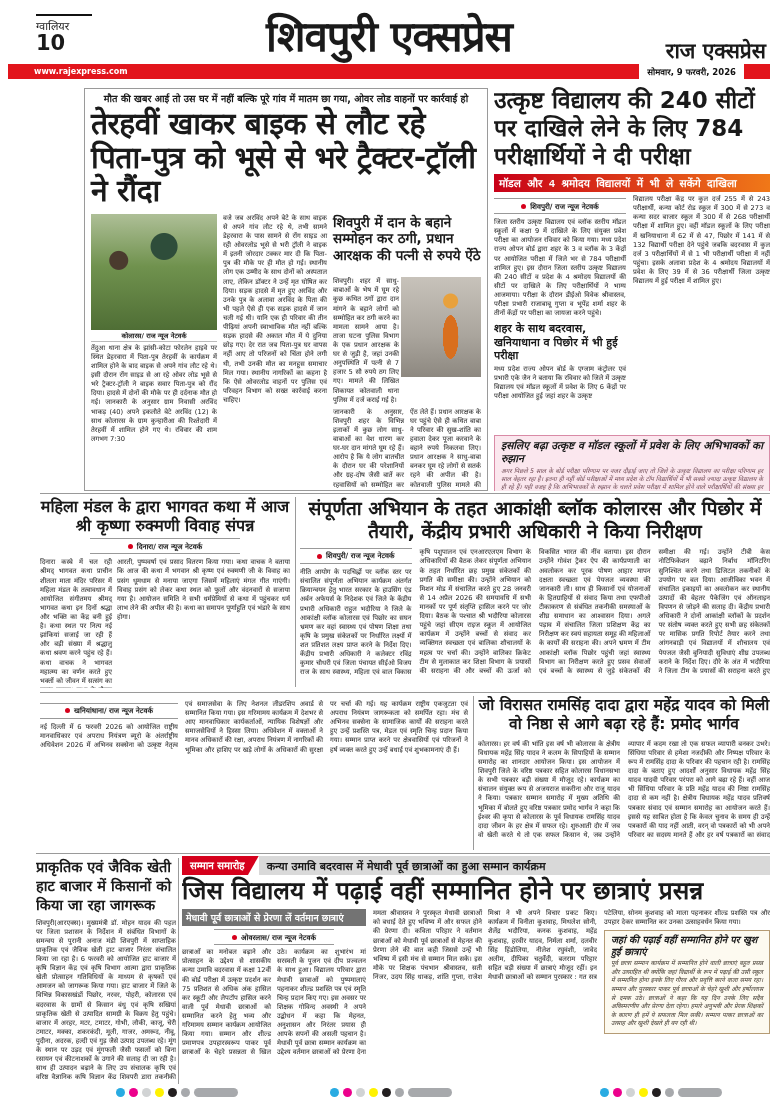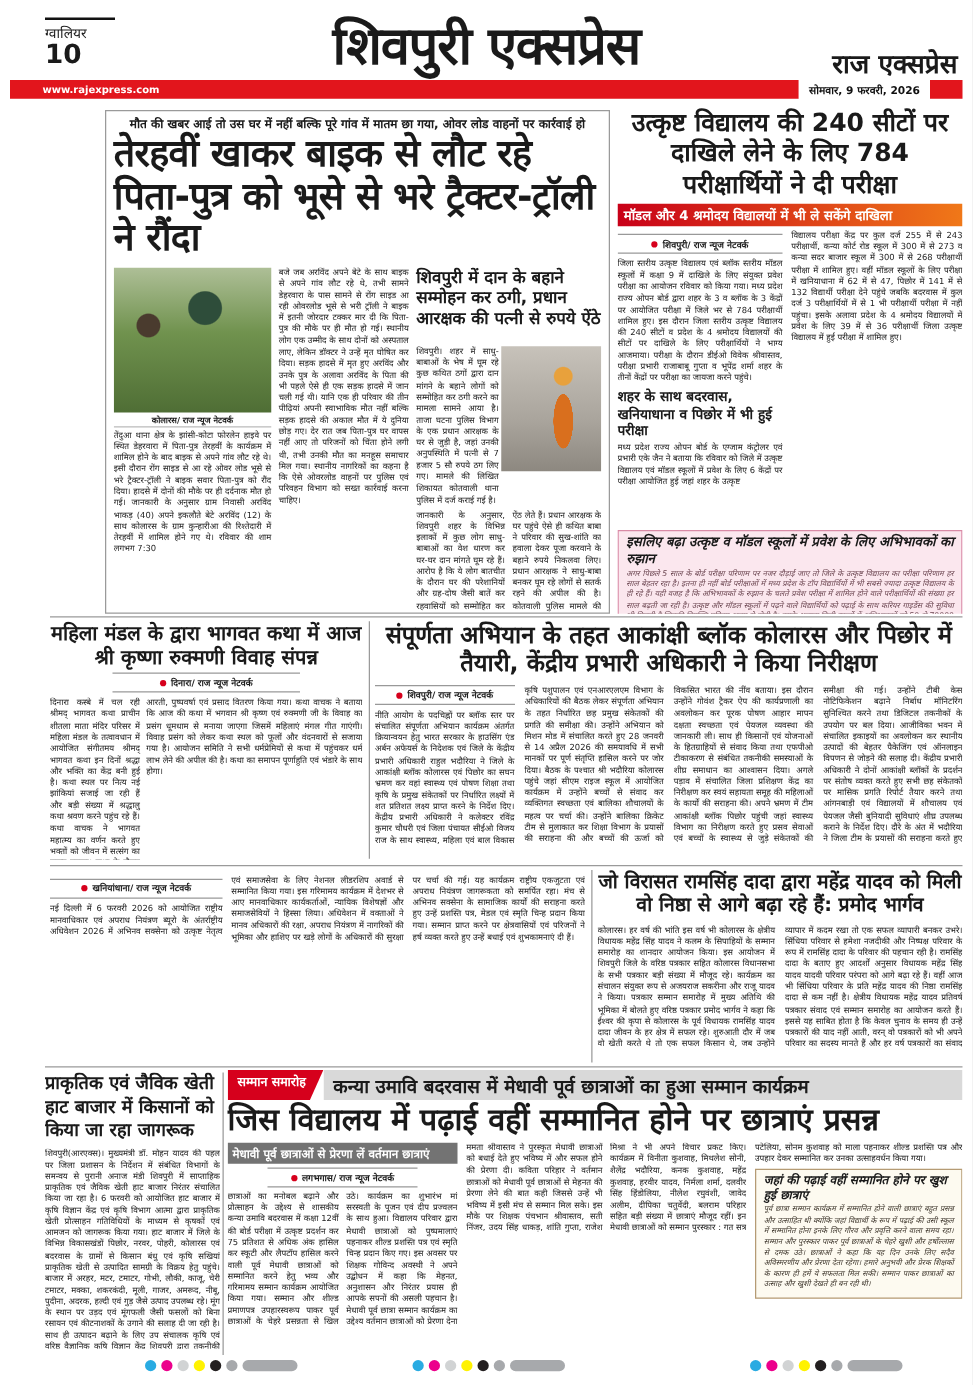--- a/index.html
+++ b/index.html
@@ -37,23 +37,23 @@
   .credit{font-size:6.6px;font-weight:bold;text-align:center;border-bottom:1px solid #bbb;padding:1px 0;margin-bottom:2px;}
   .mcolB{width:104px;flex:0 0 auto;}
   .sub{flex:1;min-width:0;}
   .sub-headline{font-size:13.5px;font-weight:900;line-height:1.22;}
   .sub-row{display:flex;gap:2px;margin-top:14px;}
   .sub-row .t{width:66px;flex:0 0 auto;}
   .sub-row .photo{flex:1;height:100px;}
   .sub-bottom{margin-top:3px;column-count:2;column-gap:6px;height:128px;overflow:hidden;}
   
   .exam{position:absolute;left:494px;top:86px;width:276px;height:405px;overflow:hidden;}
-  .exam-headline{font-size:20px;font-weight:900;line-height:1.22;text-align:center;}
+  .exam-headline{font-size:23px;font-weight:900;line-height:1.22;}
   .exam-band{background:linear-gradient(90deg,#c80018,#f07818);color:#fff;font-weight:bold;font-size:10.6px;
-             padding:2px 5px;margin:4px 0 3px;}
+             padding:2px 5px;margin:4px 0 3px;font-family:Liberation Mono, monospace;}
   .exam-cols{display:flex;gap:7px;height:235px;overflow:hidden;}
   .exam-left{width:132px;flex:0 0 auto;}
   .exam-right{flex:1;min-width:0;}
   .crosshead{font-size:11px;font-weight:900;line-height:1.2;margin:4px 0 3px;}
   .pink-box{margin-top:5px;background:#fbe7ee;border:1px solid #d98aa6;padding:3px 6px;height:84px;overflow:hidden;}
   .pink-title{font-size:10.6px;font-weight:900;font-style:italic;line-height:1.2;}
   .pink-text{font-size:6.2px;font-style:italic;line-height:1.35;color:#6b4550;text-align:justify;margin-top:2px;}
   
   .bhagwat{position:absolute;left:40px;top:497px;width:250px;height:193px;overflow:hidden;}
   .bh-headline{font-size:16px;font-weight:900;line-height:1.2;text-align:center;}
@@ -74,21 +74,21 @@
   .vr-headline{font-size:15.5px;font-weight:900;line-height:1.25;text-align:center;}
   .vr-cols{column-count:2;column-gap:8px;height:104px;overflow:hidden;margin-top:5px;}
   
   .farming{position:absolute;left:36px;top:858px;width:140px;height:226px;overflow:hidden;}
   .fm-headline{font-size:14.5px;font-weight:700;line-height:1.3;}
   .fm-body{margin-top:4px;height:160px;overflow:hidden;}
   .samman{position:absolute;left:182px;top:856px;width:588px;height:228px;overflow:hidden;}
   .tag-row{display:flex;align-items:stretch;}
   .tag{background:#d6001c;color:#fff;font-weight:bold;font-size:10px;padding:2px 14px 2px 8px;
        clip-path:polygon(0 0,100% 0,86% 100%,0 100%);}
-  .strap{background:#d9d9d9;flex:1;font-weight:bold;font-size:15px;padding:2px 8px;display:flex;align-items:center;}
+  .strap{background:#d9d9d9;flex:1;font-weight:bold;font-size:11px;padding:2px 8px;display:flex;align-items:center;}
   .sm-headline{font-size:24.5px;font-weight:900;line-height:1.15;margin-top:2px;}
   .sm-content{display:flex;gap:7px;margin-top:4px;height:158px;overflow:hidden;}
   .smA{width:184px;flex:0 0 auto;}
   .blue-bar{background:#737373;color:#fff;font-weight:bold;font-size:9.4px;padding:2px 4px;}
   .smA .byline{width:120px;margin:3px auto 3px;}
   .smA .cols2,.smB .cols2{column-count:2;column-gap:6px;height:116px;overflow:hidden;}
   .smB{width:224px;flex:0 0 auto;}
   .smB .cols2{height:80px;}
   .smC{flex:1;min-width:0;}
   .cream-box{border:1px solid #b59b74;background:#fdfaf0;padding:3px 6px;margin-top:3px;height:96px;overflow:hidden;}
@@ -202,21 +202,21 @@
 
   <div class="samman">
     <div class="tag-row">
       <div class="tag">सम्मान समारोह</div>
       <div class="strap">कन्या उमावि बदरवास में मेधावी पूर्व छात्राओं का हुआ सम्मान कार्यक्रम</div>
     </div>
     <div class="sm-headline">जिस विद्यालय में पढ़ाई वहीं सम्मानित होने पर छात्राएं प्रसन्न</div>
     <div class="sm-content">
       <div class="smA">
         <div class="blue-bar">मेधावी पूर्व छात्राओं से प्रेरणा लें वर्तमान छात्राएं</div>
-        <div class="byline">लगभगास/ राज न्यूज नेटवर्क</div>
+        <div class="byline">ओवरलास/ राज न्यूज नेटवर्क</div>
         <div class="cols2 btxt">छात्राओं का मनोबल बढ़ाने और प्रोत्साहन के उद्देश्य से शासकीय कन्या उमावि बदरवास में कक्षा 12वीं की बोर्ड परीक्षा में उत्कृष्ट प्रदर्शन कर 75 प्रतिशत से अधिक अंक हासिल कर स्कूटी और लैपटॉप हासिल करने वाली पूर्व मेधावी छात्राओं को सम्मानित करने हेतु भव्य और गरिमामय सम्मान कार्यक्रम आयोजित किया गया। सम्मान और शील्ड प्रमाणपत्र उपहारस्वरूप पाकर पूर्व छात्राओं के चेहरे प्रसन्नता से खिल उठे। कार्यक्रम का शुभारंभ मां सरस्वती के पूजन एवं दीप प्रज्वलन के साथ हुआ। विद्यालय परिवार द्वारा मेधावी छात्राओं को पुष्पमालाएं पहनाकर शील्ड प्रशस्ति पत्र एवं स्मृति चिन्ह प्रदान किए गए। इस अवसर पर शिक्षक गोविन्द अवस्थी ने अपने उद्बोधन में कहा कि मेहनत, अनुशासन और निरंतर प्रयास ही आपके सपनों की असली पहचान है। मेधावी पूर्व छात्रा सम्मान कार्यक्रम का उद्देश्य वर्तमान छात्राओं को प्रेरणा देना और पूर्व छात्राओं का मनोबल बढ़ाना और उत्साहवर्धन करना है। बोर्ड परीक्षाओं में 75 प्रतिशत से अधिक अंक प्राप्त कर स्कूटी और लैपटॉप हासिल करना आपकी प्रतिभा और लगन का प्रमाण है। यह उपलब्धि आगे और ऊंचे लक्ष्य तय करने की प्रेरणा देती है। प्राचार्य भदौरियासिंह सेंगर ने कहा कि छात्राएं निरंतर श्रेष्ठ परिणाम देकर विद्यालय को गौरवान्वित कर रही हैं। यह सफलता छात्राओं की मेहनत का परिणाम है।</div>
       </div>
       <div class="smB">
 
         <div class="cols2 btxt">ममता श्रीवास्तव ने पुरस्कृत मेधावी छात्राओं को बधाई देते हुए भविष्य में और सफल होने की प्रेरणा दी। कविता परिहार ने वर्तमान छात्राओं को मेधावी पूर्व छात्राओं से मेहनत की प्रेरणा लेने की बात कही जिससे उन्हें भी भविष्य में इसी मंच से सम्मान मिल सके। इस मौके पर शिक्षक पंचभान श्रीवास्तव, सती निंजर, उदय सिंह धाकड़, शांति गुप्ता, राजेश मिश्रा ने भी अपने विचार प्रकट किए। कार्यक्रम में विनीता कुशवाह, मिथलेश सोनी, शैलेंद्र भदौरिया, कनक कुशवाह, महेंद्र कुशवाह, हरवीर यादव, निर्मला शर्मा, दलवीर सिंह हिंडोलिया, नीलेश रघुवंशी, जावेद अलीम, दीपिका चतुर्वेदी, बलराम परिहार सहित बड़ी संख्या में छात्राएं मौजूद रहीं। इन मेधावी छात्राओं को सम्मान पुरस्कार : गत सत्र में 75 से अधिक अंक लाकर स्कूटी और लैपटॉप प्राप्त करने पर मेधावी पूर्व छात्रा सरगम परिहार, खुशी यादव, भावना धाकड़, सविता जाटवा, कमलेश धाकड़, अस्मिता मोलवी, छाया कुशवाह, नीना पटेलिया, वैष्णवी, लीलावती धाकड़, ओझा, सुरभि धाकड़, वर्षा पटेलिया</div>
       </div>
       <div class="smC">
         <div class="btxt">पटेलिया, सोनम कुशवाह को माला पहनाकर शील्ड प्रशस्ति पत्र और उपहार देकर सम्मानित कर उनका उत्साहवर्धन किया गया।</div>
         <div class="cream-box">
           <div class="cream-title">जहां की पढ़ाई वहीं सम्मानित होने पर खुश हुई छात्राएं</div>

